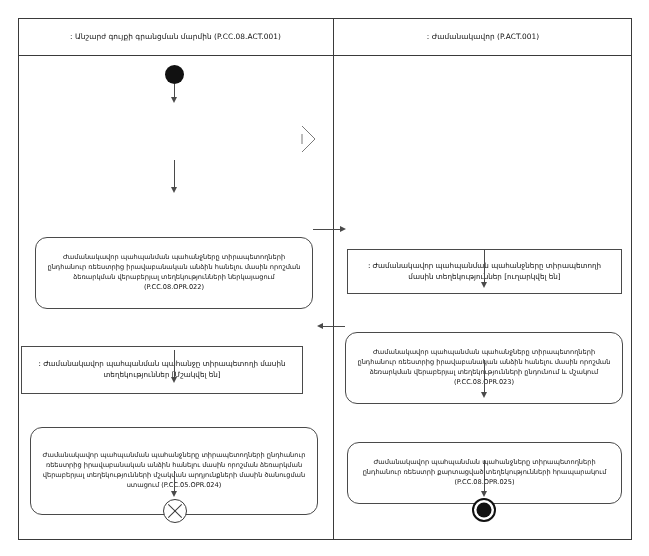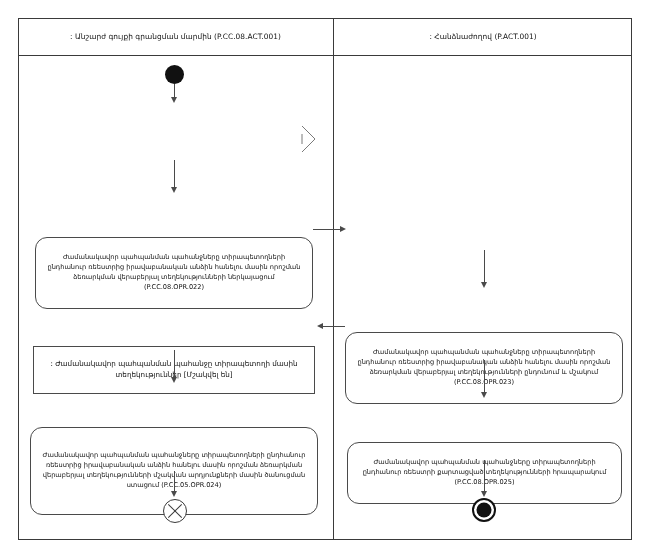--- a/index.html
+++ b/index.html
@@ -190,21 +190,21 @@
 </head>
 <body>
 
 <div id="canvas">
 
   <div class="lane-frame"></div>
   <div class="lane-header-rule"></div>
   <div class="lane-divider"></div>
 
   <div class="lane-title left">: Անշարժ գույքի գրանցման մարմին  (P.CC.08.ACT.001)</div>
-  <div class="lane-title right">: Հանձնաժողով (P.ACT.001)</div>
+  <div class="lane-title right">: Ժամանակավոր (P.ACT.001)</div>
 
   <div class="initial-node" style="left:165px; top:65px;"></div>
 
   <div class="edge-v" style="left:174px; top:84px; height:14px;"></div>
   <div class="arrow arrow-down" style="left:171px; top:97px;"></div>
 
 
   <div class="send-signal" style="left:300px; top:124px;">
     <svg width="17" height="30" viewBox="0 0 17 30">
       <polyline points="2,2 15,15 2,28" fill="none" stroke="#7a7a7a" stroke-width="1"></polyline>
@@ -215,36 +215,39 @@
   <div class="edge-v" style="left:174px; top:160px; height:28px;"></div>
   <div class="arrow arrow-down" style="left:171px; top:187px;"></div>
 
   <div class="node action" style="left:35px; top:193px; width:278px; height:72px;">
     <span>Ժամանակավոր պահպանման պահանջները տիրապետողների ընդհանուր ռեեստրից իրավաբանական անձին հանելու մասին որոշման ձեռարկման վերաբերյալ տեղեկությունների ներկայացում (P.CC.08.OPR.022)</span>
   </div>
 
   <div class="edge-h" style="left:313px; top:229px; width:28px;"></div>
   <div class="arrow arrow-right" style="left:340px; top:226px;"></div>
 
-  <div class="node objnode" style="left:33px; top:302px; width:282px; height:48px;">
+  <div class="node objnode" style="left:21px; top:302px; width:282px; height:48px;">
     <span>: Ժամանակավոր պահպանման պահանջը տիրապետողի մասին տեղեկություններ [Մշակվել են]</span>
   </div>
 
   <div class="edge-v" style="left:174px; top:350px; height:28px;"></div>
   <div class="arrow arrow-down" style="left:171px; top:377px;"></div>
 
   <div class="node action" style="left:30px; top:383px; width:288px; height:88px;">
     <span>Ժամանակավոր պահպանման պահանջները տիրապետողների ընդհանուր ռեեստրից իրավաբանական անձին հանելու մասին որոշման ձեռարկման վերաբերյալ տեղեկությունների մշակման  արդյունքների մասին ծանուցման ստացում (P.CC.05.OPR.024)</span>
   </div>
 
   <div class="edge-v" style="left:174px; top:471px; height:21px;"></div>
   <div class="arrow arrow-down" style="left:171px; top:491px;"></div>
 
   <div class="flow-final" style="left:163px; top:499px;"></div>
 
+  <div class="node objnode" style="left:347px; top:205px; width:275px; height:45px;">
+    <span>: Ժամանակավոր պահպանման պահանջները տիրապետողի մասին տեղեկություններ [ուղարկվել են]</span>
+  </div>
 
   <div class="edge-v" style="left:484px; top:250px; height:33px;"></div>
   <div class="arrow arrow-down" style="left:481px; top:282px;"></div>
 
   <div class="node action" style="left:345px; top:288px; width:278px; height:72px;">
     <span>Ժամանակավոր պահպանման պահանջները տիրապետողների ընդհանուր ռեեստրից իրավաբանական անձին հանելու մասին որոշման ձեռարկման վերաբերյալ տեղեկությունների ընդունում և մշակում (P.CC.08.OPR.023)</span>
   </div>
 
   <div class="edge-v" style="left:345px; top:324px; height:0px;"></div>
   <div class="edge-h" style="left:323px; top:326px; width:22px;"></div>

